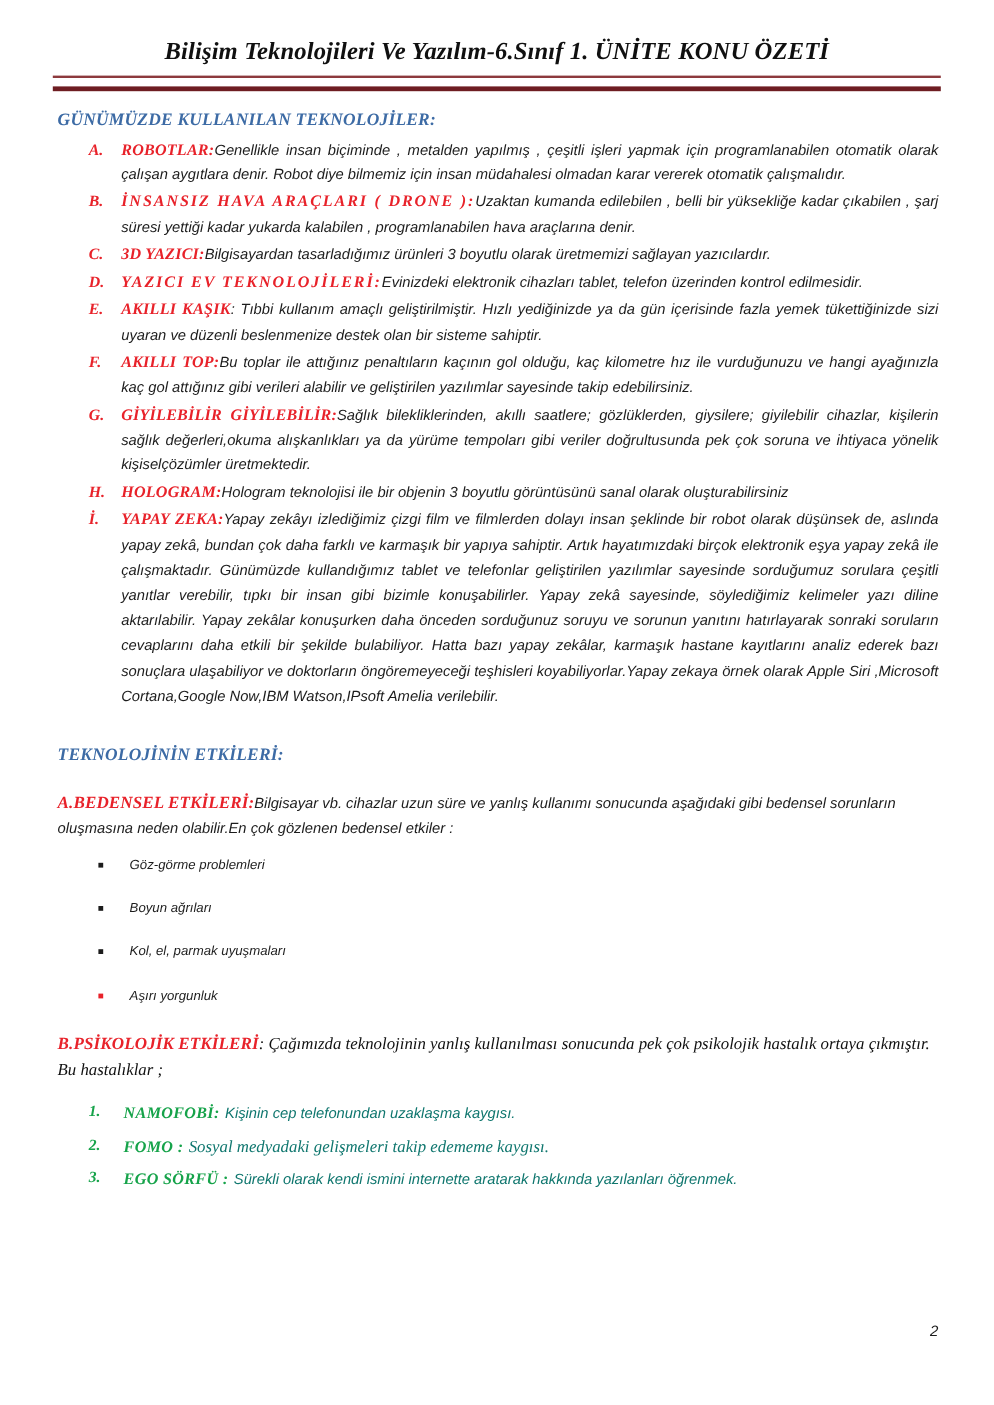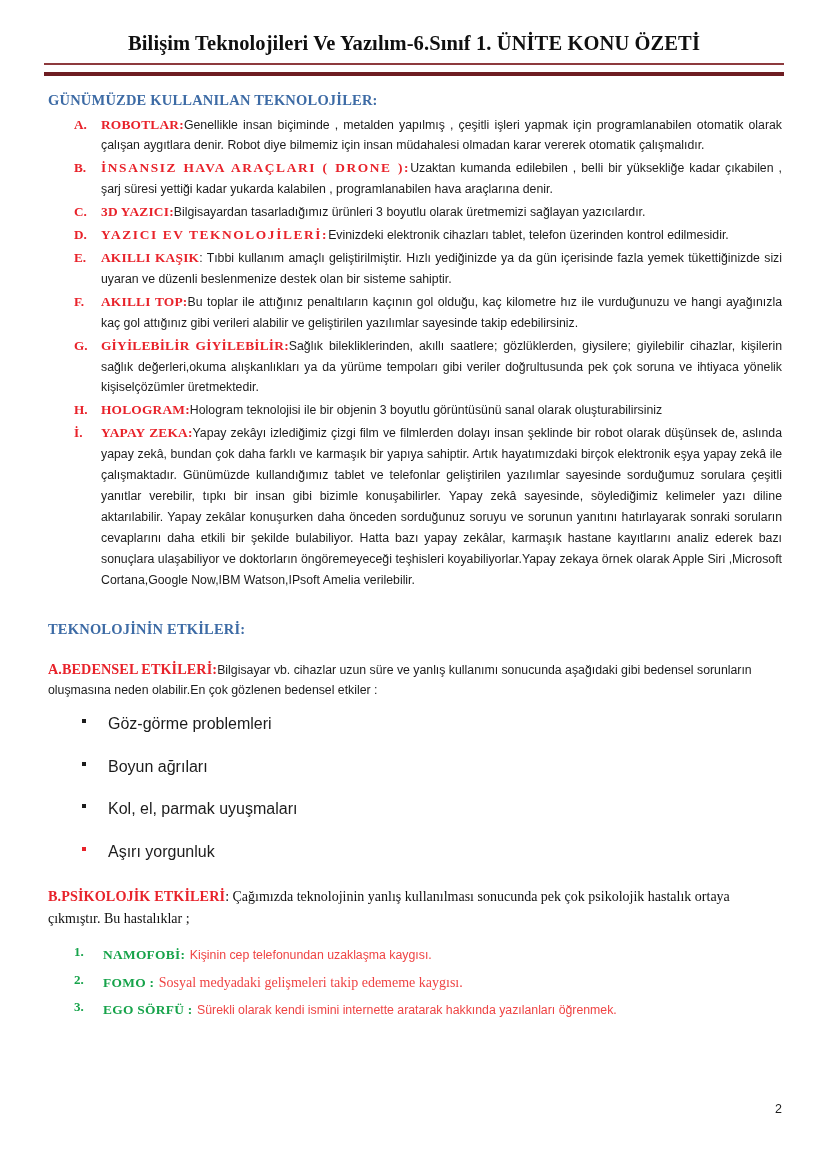--- a/index.html
+++ b/index.html
@@ -14,20 +14,21 @@
     color: #1a1a1a;
     position: relative;
     overflow: hidden;
   }
   .page {
     position: relative;
     width: 828px;
     height: 1171px;
     padding: 0;
     box-sizing: border-box;
+    font-style: italic;
   }
 
   
   .doc-header {
     padding-top: 32px;
   }
   .doc-title {
     font-family: "Liberation Serif", serif;
     font-size: 20.5px;
     font-weight: 700;
@@ -134,21 +135,21 @@
   
   ul.bullets {
     list-style: none;
     margin: 13px 0 10px 0;
     padding: 0;
   }
   ul.bullets > li {
     position: relative;
     padding-left: 60px;
     font-family: "Liberation Sans", sans-serif;
-    font-size: 16px;
+    font-size: 11px;
     color: #1c1c1c;
     margin-bottom: 22px;
     line-height: 1.3;
   }
   ul.bullets > li .dot {
     position: absolute;
     left: 34px;
     top: 5px;
     width: 4px;
     height: 4px;
@@ -182,21 +183,21 @@
   .green-term {
     font-family: "Liberation Serif", serif;
     font-weight: 700;
     font-size: 13.4px;
     color: #16a34a;
     letter-spacing: 0.3px;
   }
   .num-desc {
     font-family: "Liberation Sans", sans-serif;
     font-size: 12.3px;
-    color: #ef4444;
+    color: #0f766e;
   }
   .num-desc.serif {
     font-family: "Liberation Serif", serif;
     font-size: 14px;
   }
 
   
   .page-number {
     position: absolute;
     right: 46px;

